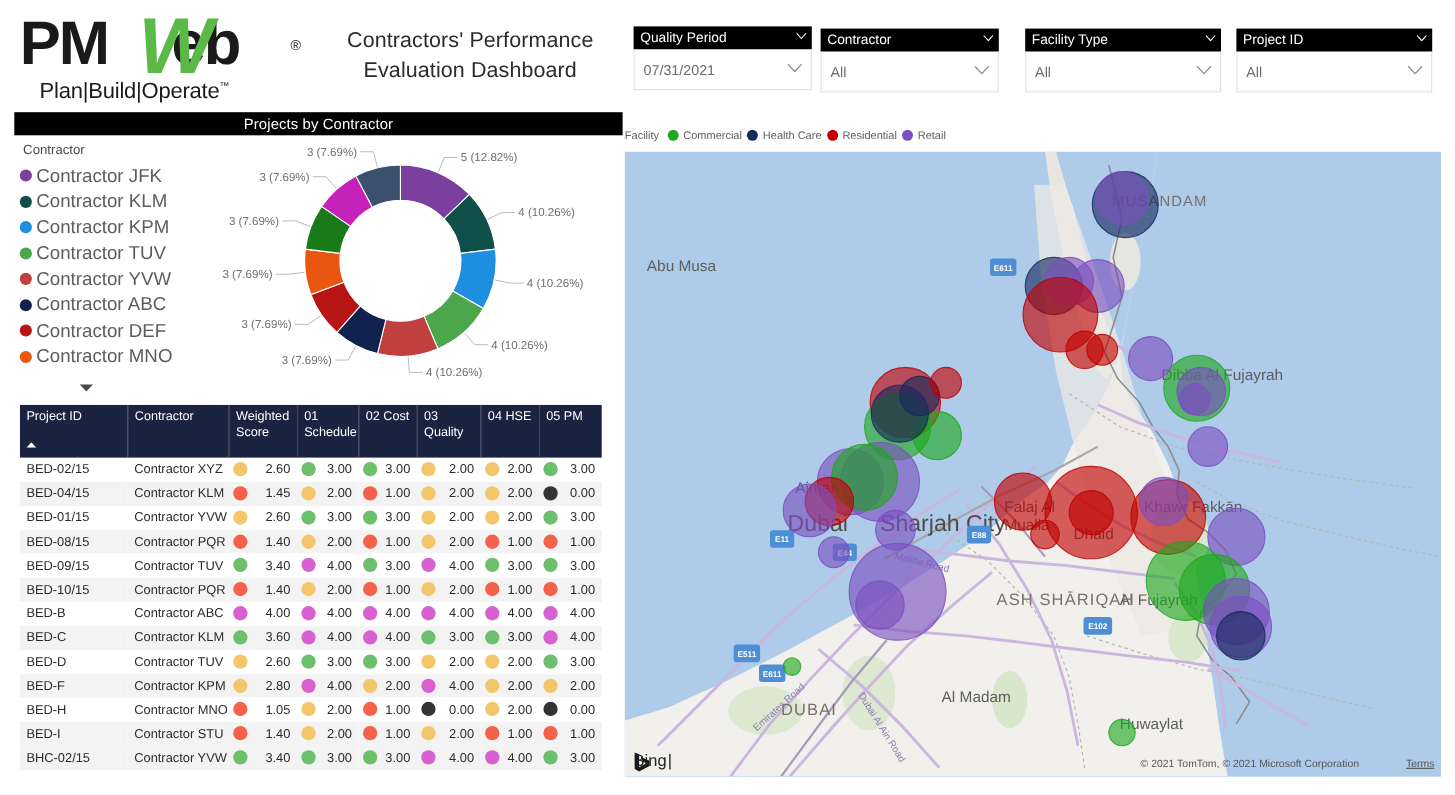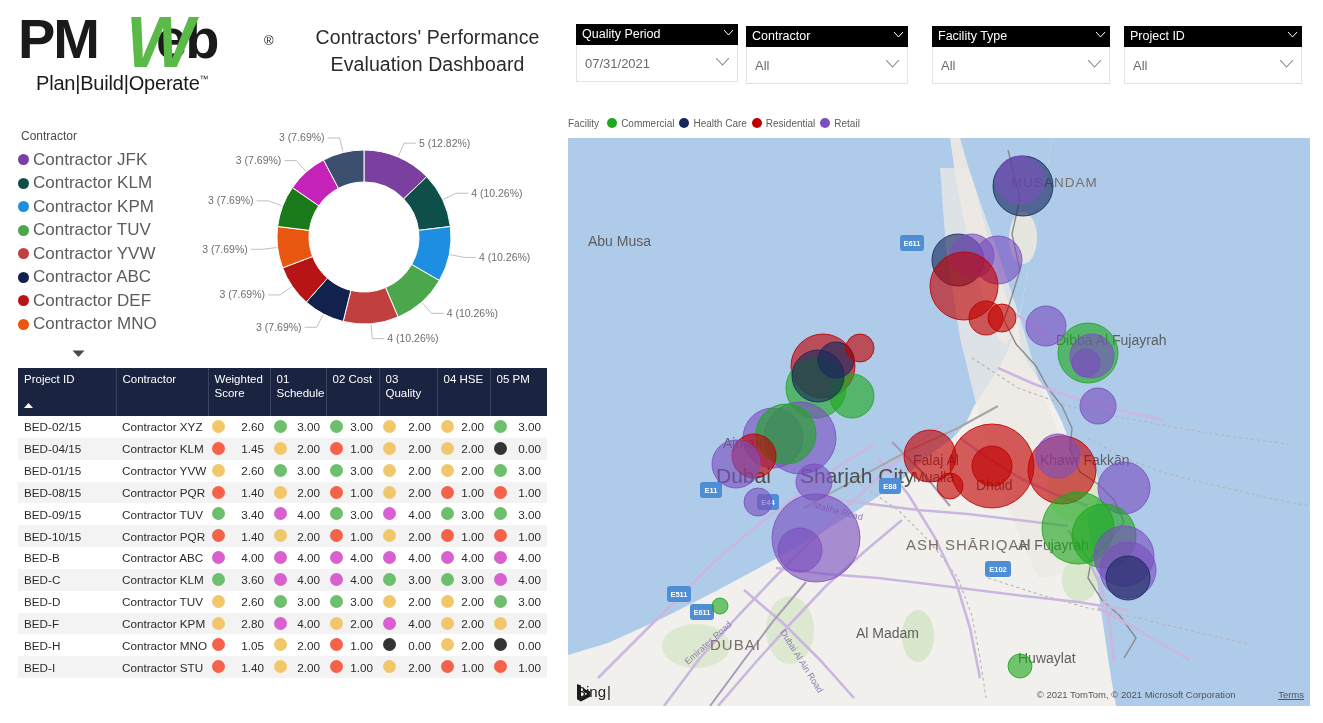--- a/index.html
+++ b/index.html
@@ -201,20 +201,21 @@
       <span>All</span>
       <span class="chev">
           <svg width="13" height="8" viewBox="0 0 13 8">
             <path d="M0 0 L6.5 7 L13 0" fill="none" stroke="#8a8a8a" stroke-width="1.1"></path>
           </svg>
         </span>
     </div>
   </div>
 
   <div id="donut-panel">
+    <div id="donut-title">Projects by Contractor</div>
     <div id="legend">
       <div id="legend-title">Contractor</div>
       <div id="legend-items">
           <div class="legend-item">
             <span class="legend-dot" style="background:#7B3FA0"></span>
             <span>Contractor JFK</span>
           </div>
           <div class="legend-item">
             <span class="legend-dot" style="background:#0E4F4A"></span>
             <span>Contractor KLM</span>
@@ -444,20 +445,30 @@
           </tr>
           <tr class="alt">
             <td>BED-I</td>
             <td>Contractor STU</td>
             <td class="val"><span class="kpi" style="background:#F4624A"></span>1.40</td>
             <td class="val"><span class="kpi" style="background:#F2C76C"></span>2.00</td>
             <td class="val"><span class="kpi" style="background:#F4624A"></span>1.00</td>
             <td class="val"><span class="kpi" style="background:#F2C76C"></span>2.00</td>
             <td class="val"><span class="kpi" style="background:#F4624A"></span>1.00</td>
             <td class="val"><span class="kpi" style="background:#F4624A"></span>1.00</td>
+          </tr>
+          <tr class="alt">
+            <td>BHC-02/15</td>
+            <td>Contractor YVW</td>
+            <td class="val"><span class="kpi" style="background:#6DBF6D"></span>3.40</td>
+            <td class="val"><span class="kpi" style="background:#6DBF6D"></span>3.00</td>
+            <td class="val"><span class="kpi" style="background:#6DBF6D"></span>3.00</td>
+            <td class="val"><span class="kpi" style="background:#D960D0"></span>4.00</td>
+            <td class="val"><span class="kpi" style="background:#D960D0"></span>4.00</td>
+            <td class="val"><span class="kpi" style="background:#6DBF6D"></span>3.00</td>
           </tr>
         </tbody>
     </table>
 
   </div>
 
   <div id="map-legend">
     <span class="lbl">Facility</span>
     <div id="map-legend-items" style="display:flex;align-items:center;">
         <div class="mleg">

